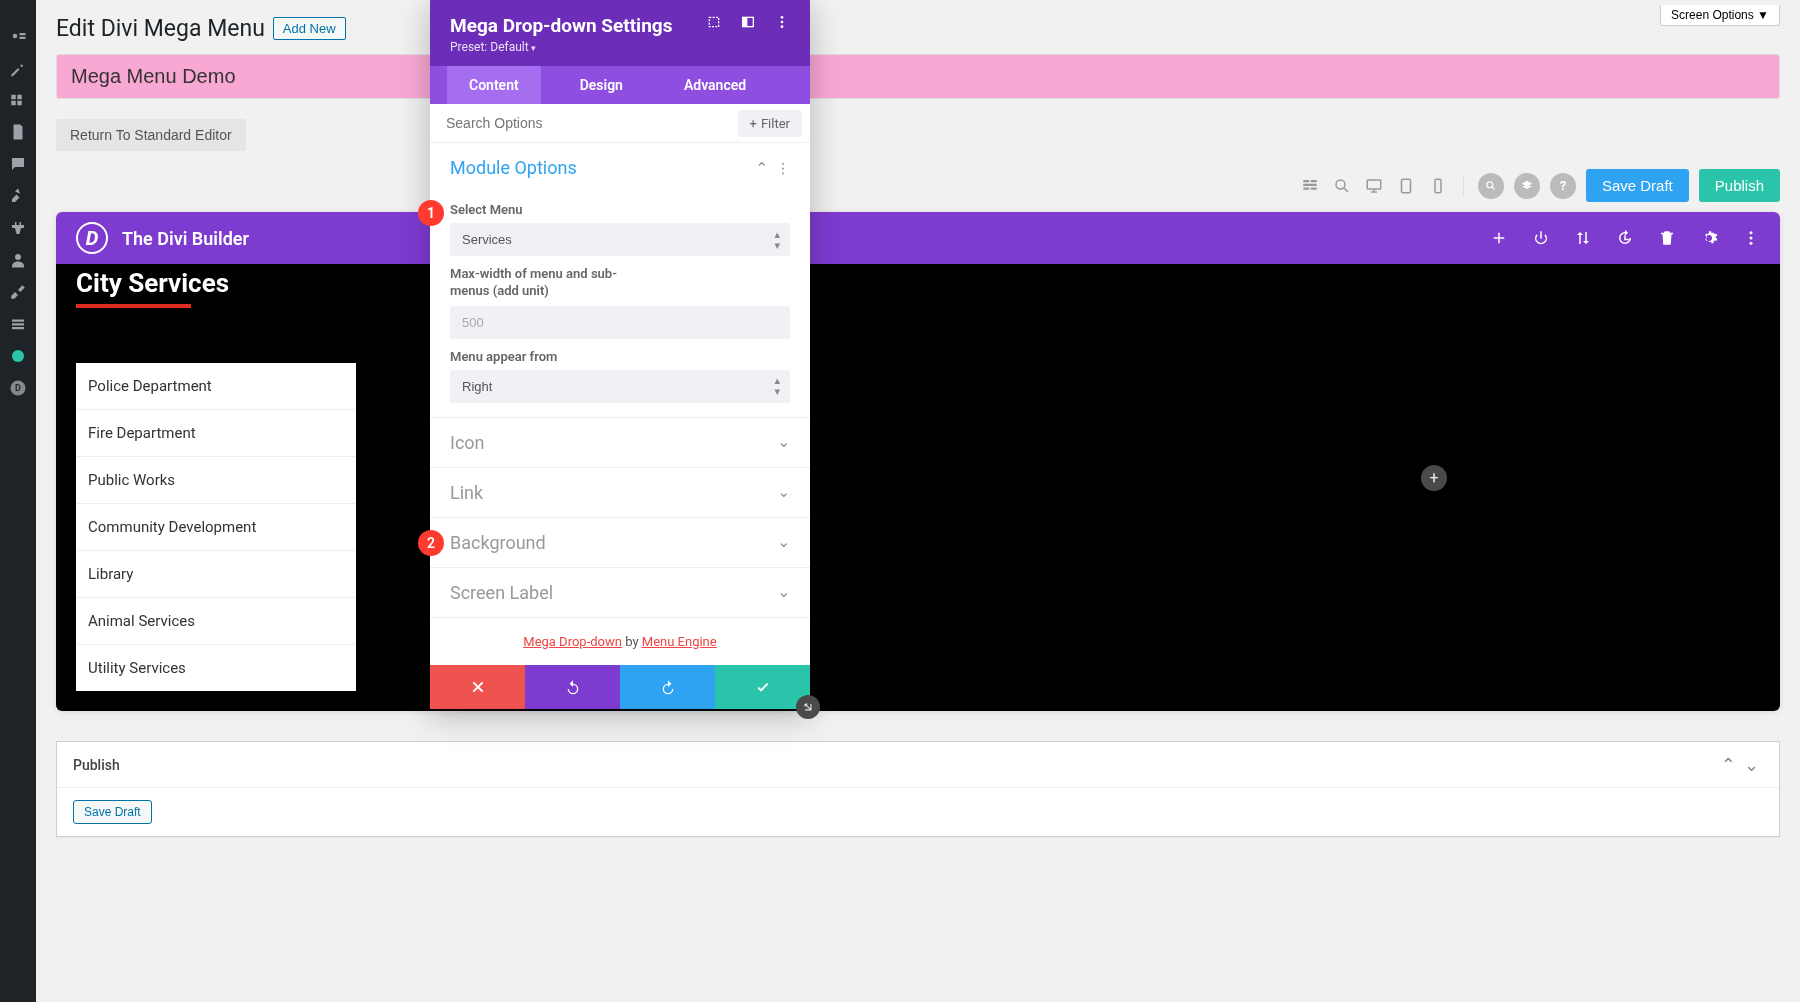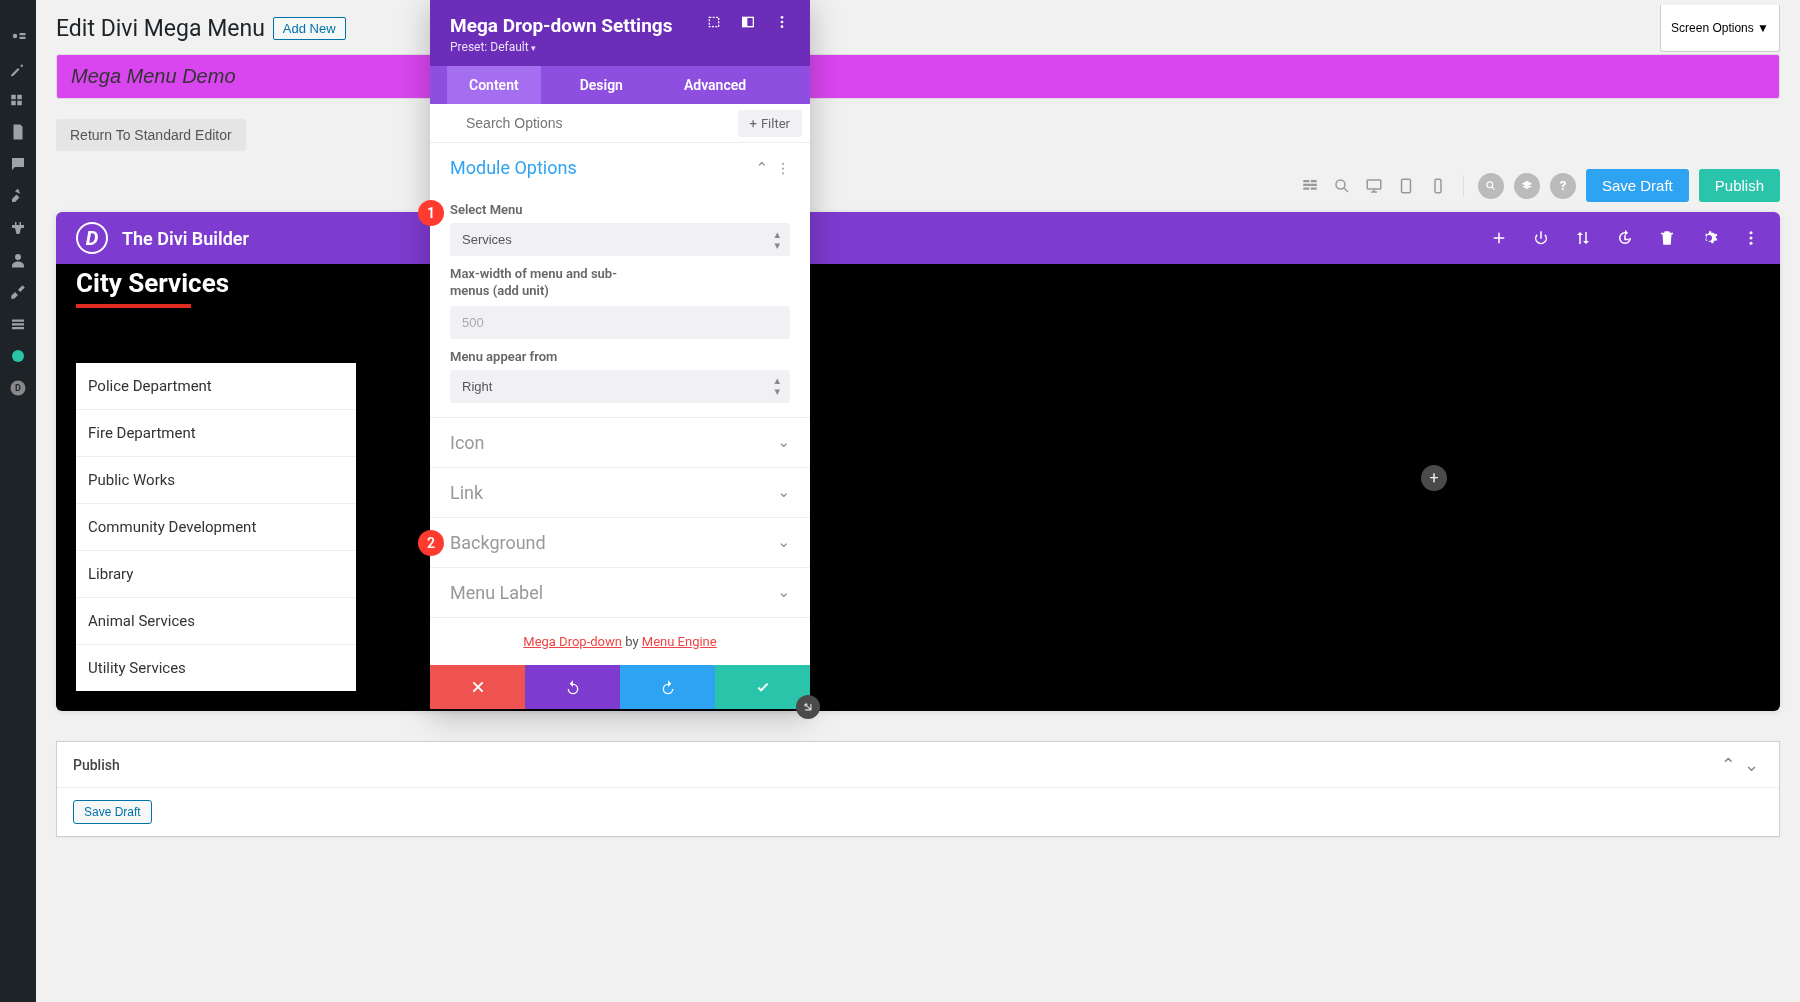--- a/index.html
+++ b/index.html
@@ -3,27 +3,27 @@
 <meta charset="utf-8">
 <style>
 * { margin: 0; padding: 0; box-sizing: border-box; }
 body { font-family: -apple-system, BlinkMacSystemFont, "Segoe UI", Roboto, sans-serif; background: #f1f1f1; color: #444; font-size: 14px; }
 .wp-sidebar { position: fixed; left: 0; top: 0; width: 36px; height: 100%; background: #1d2327; z-index: 50; display: flex; flex-direction: column; padding-top: 20px; }
 .wp-sidebar .wpico { width: 36px; height: 32px; display: flex; align-items: center; justify-content: center; color: #9ca2a7; cursor: pointer; }
 .wp-sidebar svg { width: 18px; height: 18px; fill: currentColor; }
 
 .main { margin-left: 36px; padding: 0 20px 20px; }
 .top-right { position: absolute; top: 5px; right: 20px; }
-.screen-opts { background: #fff; border: 1px solid #ccc; border-top: none; border-radius: 0 0 3px 3px; padding: 16px 10px; font-size: 12px; cursor: pointer; }
+.screen-opts { background: #fff; border: 1px solid #ccc; border-top: none; border-radius: 0 0 3px 3px; padding: 3px 10px; font-size: 12px; cursor: pointer; }
 
 .page-head { display: flex; align-items: center; gap: 8px; margin: 15px 0 12px; }
 .page-title { font-size: 23px; font-weight: 400; color: #1d2327; }
 .add-new { border: 1px solid #0073aa; color: #0073aa; background: #f6f7f7; padding: 3px 9px; font-size: 13px; border-radius: 2px; cursor: pointer; }
 
-.title-input { width: 100%; font-size: 20px; padding: 10px 14px; border: 1px solid #ddd; border-radius: 3px; background: #d946ef; color: #333; margin-bottom: 20px; font-style: italic; }
+.title-input { width: 100%; font-size: 20px; padding: 10px 14px; border: 1px solid #ddd; border-radius: 3px; background: #f9a8d4; color: #333; margin-bottom: 20px; }
 
 .return-editor { background: #e5e5e5; border: none; padding: 8px 14px; font-size: 14px; color: #555; border-radius: 3px; cursor: pointer; margin-bottom: 18px; display: inline-block; }
 
 .toolbar-right { display: flex; align-items: center; gap: 10px; justify-content: flex-end; margin-bottom: 10px; }
 .toolbar-right .icn { width: 22px; height: 22px; display: inline-flex; align-items: center; justify-content: center; color: #999; cursor: pointer; }
 .toolbar-right .icn svg { width: 18px; height: 18px; fill: currentColor; }
 .toolbar-right .divv { width: 1px; height: 22px; background: #ddd; margin: 0 4px; }
 .circ { width: 26px; height: 26px; border-radius: 50%; background: #bbb; color: #fff; font-size: 13px; font-weight: bold; cursor: pointer; display: inline-flex; align-items: center; justify-content: center; }
 .btn-draft { background: #2ea3f2; color: #fff; border: none; padding: 8px 16px; font-size: 15px; border-radius: 3px; cursor: pointer; }
 .btn-publish { background: #29c4a9; color: #fff; border: none; padding: 8px 16px; font-size: 15px; border-radius: 3px; cursor: pointer; }
@@ -60,21 +60,21 @@
 .sp-header .ttl2 { font-size: 19px; font-weight: 700; }
 .sp-header .preset { font-size: 12px; opacity: 0.85; margin-top: 3px; }
 .sp-header .preset::after { content: " ▾"; font-size: 9px; }
 .sp-header .ricons { display: flex; gap: 18px; align-items: center; }
 .sp-header .ricons span { cursor: pointer; font-size: 15px; display: inline-flex; }
 .sp-header .ricons svg { width: 16px; height: 16px; fill: #fff; }
 .sp-tabs { background: #8e4fe0; display: flex; }
 .sp-tab { flex: 0 0 auto; padding: 11px 22px; color: #fff; font-size: 14px; font-weight: 600; cursor: pointer; margin-left: 17px; }
 .sp-tab.active { background: #a56ef0; }
 .sp-searchrow { display: flex; align-items: center; border-bottom: 1px solid #eee; }
-.sp-search { flex: 1; border: none; padding: 11px 16px; font-size: 14px; outline: none; color: #999; margin-left: 20px; }
+.sp-search { flex: 1; border: none; padding: 11px 16px; font-size: 14px; outline: none; color: #999; }
 .sp-filter { padding: 6px 12px; margin-right: 8px; background: #f0f0f5; color: #666; font-size: 13px; border-radius: 3px; cursor: pointer; display: flex; align-items: center; gap: 4px; }
 
 .sp-section { padding: 14px 20px; border-bottom: 1px solid #eee; }
 .sp-section.open .sec-head { color: #2ea3f2; font-size: 18px; font-weight: 400; }
 .sec-head { display: flex; align-items: center; font-size: 18px; color: #999; cursor: pointer; }
 .sec-head .sp { flex: 1; }
 .sec-head .chev { font-size: 15px; color: #888; }
 .sec-head .kebab { font-size: 14px; color: #888; margin-left: 8px; cursor: pointer; }
 
 .sp-body { padding-top: 14px; }
@@ -389,21 +389,21 @@
       </div>
     </div>
   <div class="sp-section">
       <div class="sec-head">
         <span class="sp">Background</span>
         <span class="chev">⌄</span>
       </div>
     </div>
   <div class="sp-section">
       <div class="sec-head">
-        <span class="sp">Menu Label</span>
+        <span class="sp">Screen Label</span>
         <span class="chev">⌄</span>
       </div>
     </div>
 
   <div class="sp-byline">
     <a href="#">Mega Drop-down</a><span> by </span><a href="#">Menu Engine</a>
   </div>
 
   <div class="sp-footer" style="position:relative;">
     <button class="fb fb-cancel">

